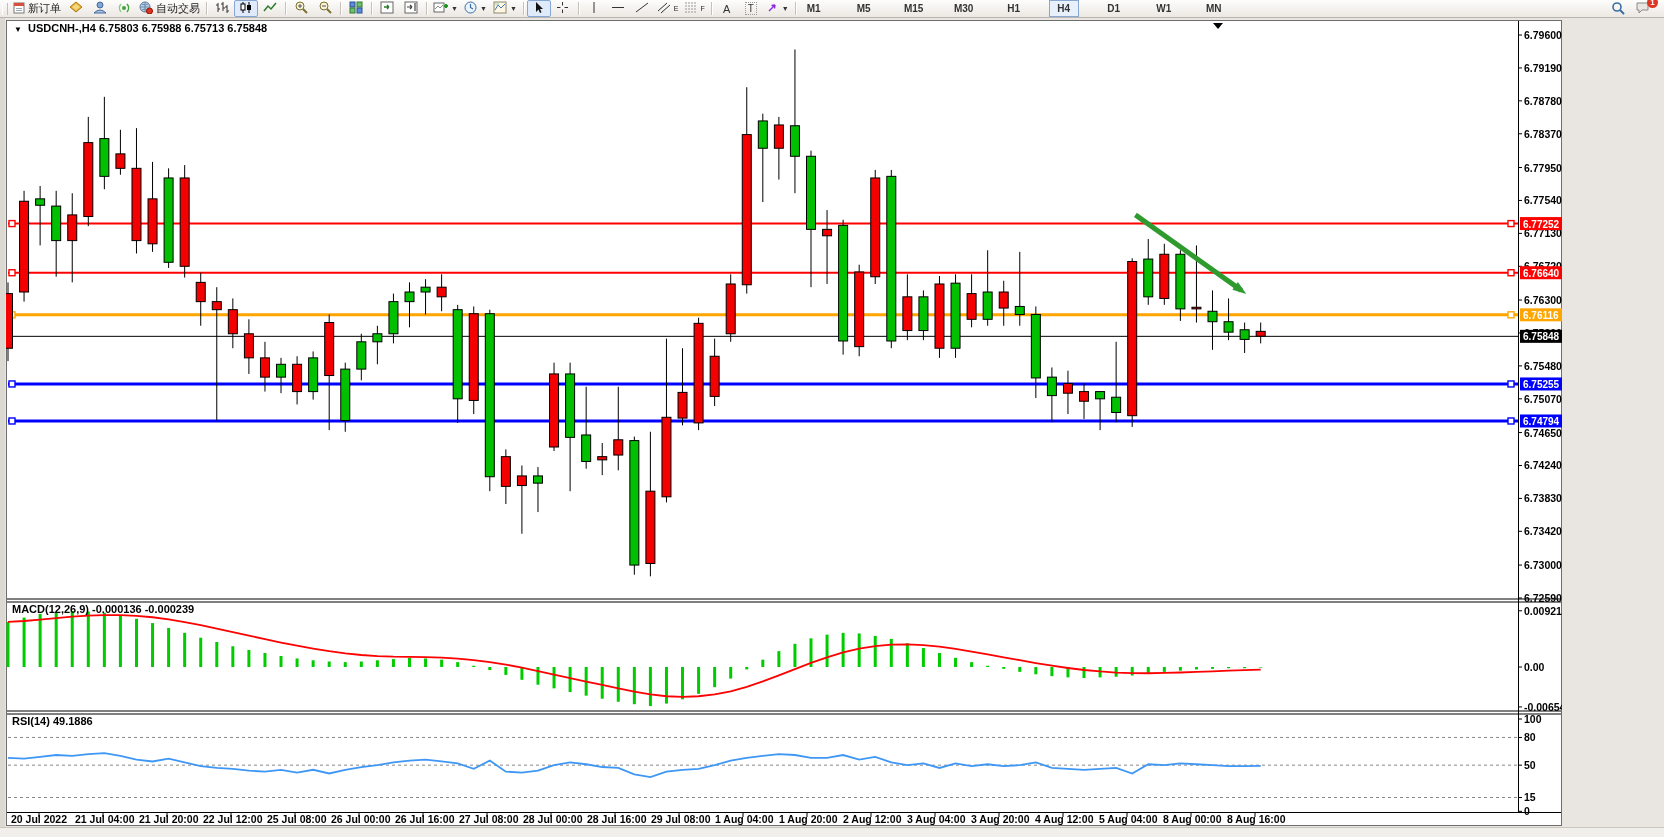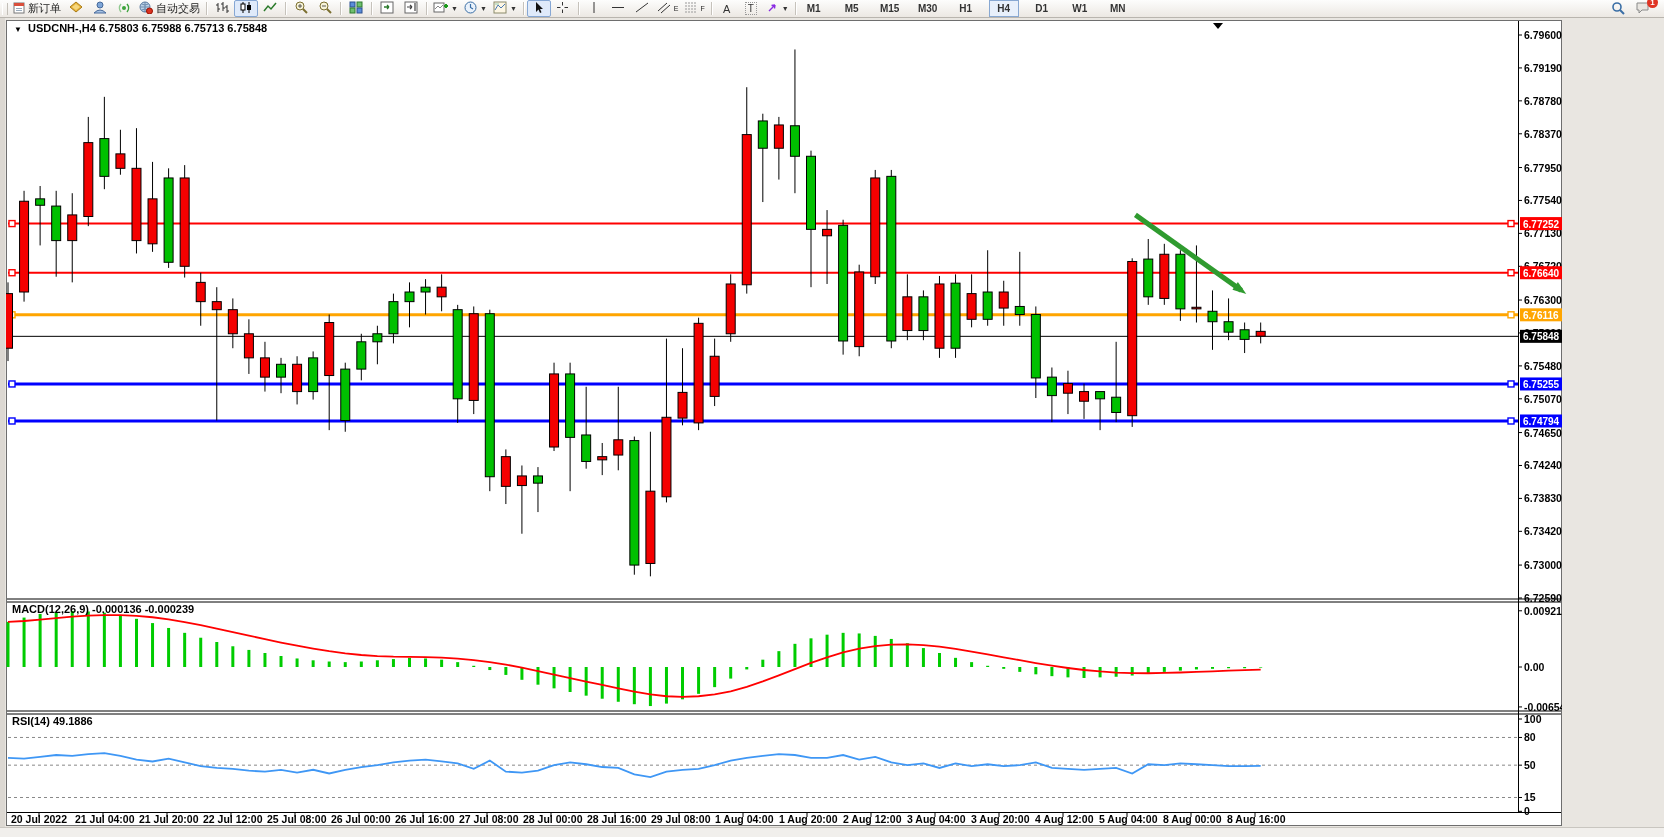--- a/index.html
+++ b/index.html
@@ -267,21 +267,21 @@
     <span>
       <svg width="13" height="13">
           <path d="M3 10 L9 4 M9 4 L5.5 4.5 M9 4 L8.5 7.5" stroke="#8a2be2" fill="none" stroke-width="1.4"></path>
         </svg>
     </span>
     <span class="caret">▼</span>
   </div>
 
   <div class="sep"></div>
 
-  <div id="tf-row" style="display:flex;align-items:center;gap:8px;">
+  <div id="tf-row" style="display:flex;align-items:center;gap:20px;">
       <div class="tf">M1</div>
       <div class="tf">M5</div>
       <div class="tf">M15</div>
       <div class="tf">M30</div>
       <div class="tf">H1</div>
       <div class="tf on">H4</div>
       <div class="tf">D1</div>
       <div class="tf">W1</div>
       <div class="tf">MN</div>
     </div>

